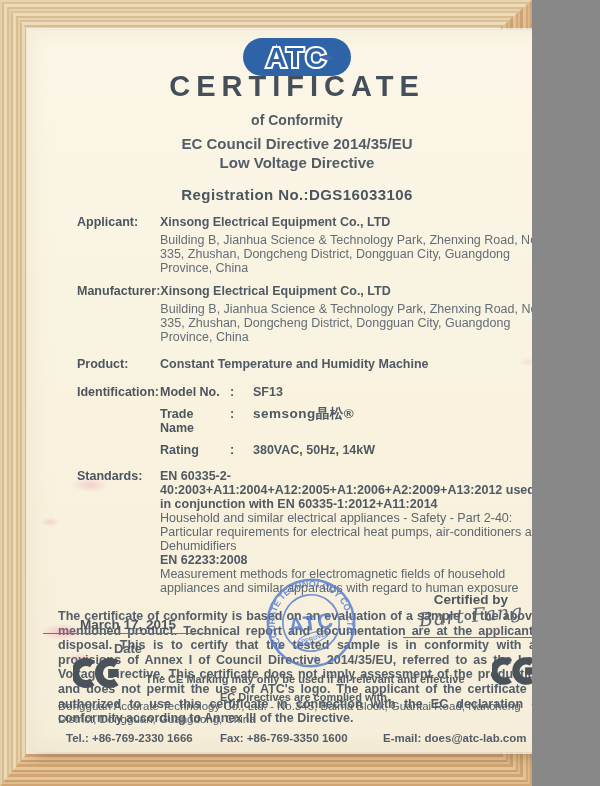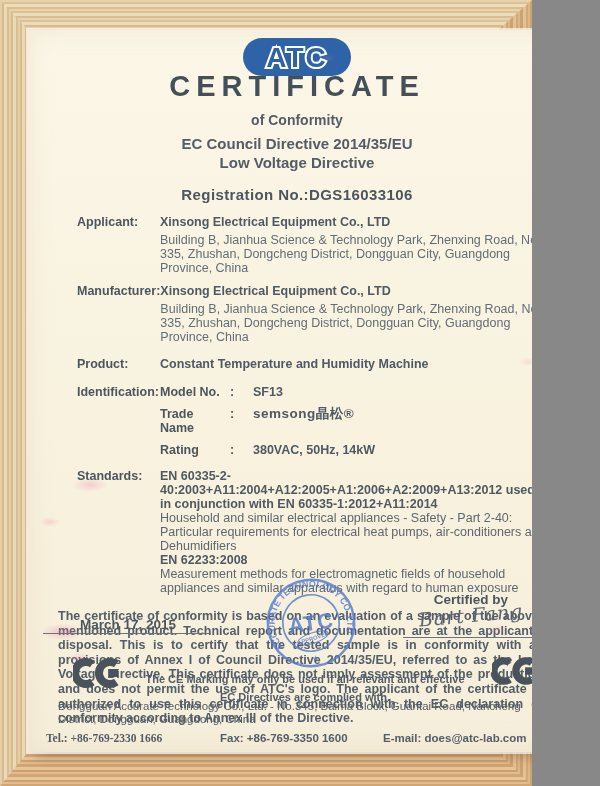--- a/index.html
+++ b/index.html
@@ -76,21 +76,21 @@
     font-size:13.5px;font-weight:700;color:#4b565f;}
   .date-line{left:15px;top:603px;width:168px;border-bottom:1.5px solid #6a747d;}
   .date-label{left:15px;top:611px;width:170px;text-align:center;
     font-size:13px;font-weight:700;color:#525d67;}
   .stamp{left:236px;top:546px;opacity:.82;transform:rotate(-8deg);}
   .ce-note{left:117px;top:640px;width:320px;text-align:center;
     font-size:11px;line-height:18px;font-weight:700;color:#525d67;}
   .company{left:30px;top:670px;width:482px;font-size:11.5px;line-height:13px;
     font-weight:400;color:#525d67;}
   .contact{top:702px;font-size:11.5px;font-weight:700;color:#525d67;}
-  .tel{left:18px;font-family:Liberation Serif, serif;} .fax{left:192px;} .email{left:355px;}
+  .tel{left:38px;} .fax{left:192px;} .email{left:355px;}
 </style>
 </head>
 <body>
 
 <div class="scene">
   <div class="f-top"></div>
   <div class="f-bottom"></div>
   <div class="f-left"></div>
   <div class="f-right"></div>
 
@@ -165,20 +165,21 @@
     </div>
 
     <p class="statement">The certificate of conformity is based on an evaluation of a sample of the above-mentioned product. Technical report and documentation are at the applicant's disposal. This is to certify that the tested sample is in conformity with all provisions of Annex I of Council Directive 2014/35/EU, referred to as the Low Voltage Directive. This certificate does not imply assessment of the production and does not permit the use of ATC's logo. The applicant of the certificate is authorized to use this certificate in connection with the EC declaration of conformity according to Annex III of the Directive.</p>
 
     <div class="abs certified">Certified by</div>
     <div class="abs signature">Bart Fang</div>
     <div class="abs sig-line"></div>
 
     <div class="abs date-value">March 17, 2015</div>
     <div class="abs date-line"></div>
+    <div class="abs date-label">Date</div>
 
     <svg class="abs stamp" width="94" height="94" viewBox="0 0 100 100">
       <g fill="none" stroke="#567bce">
         <circle cx="50" cy="50" r="46" stroke-width="2.6"></circle>
         <circle cx="50" cy="50" r="30" stroke-width="1.8"></circle>
         <ellipse cx="50" cy="66" rx="17" ry="5.6" stroke-width="1.1" transform="rotate(-10 50 66)"></ellipse>
       </g>
       <defs>
         <path id="ringPath" d="M 18.5 72.1 A 38.5 38.5 0 1 1 81.5 72.1"></path>
       </defs>

